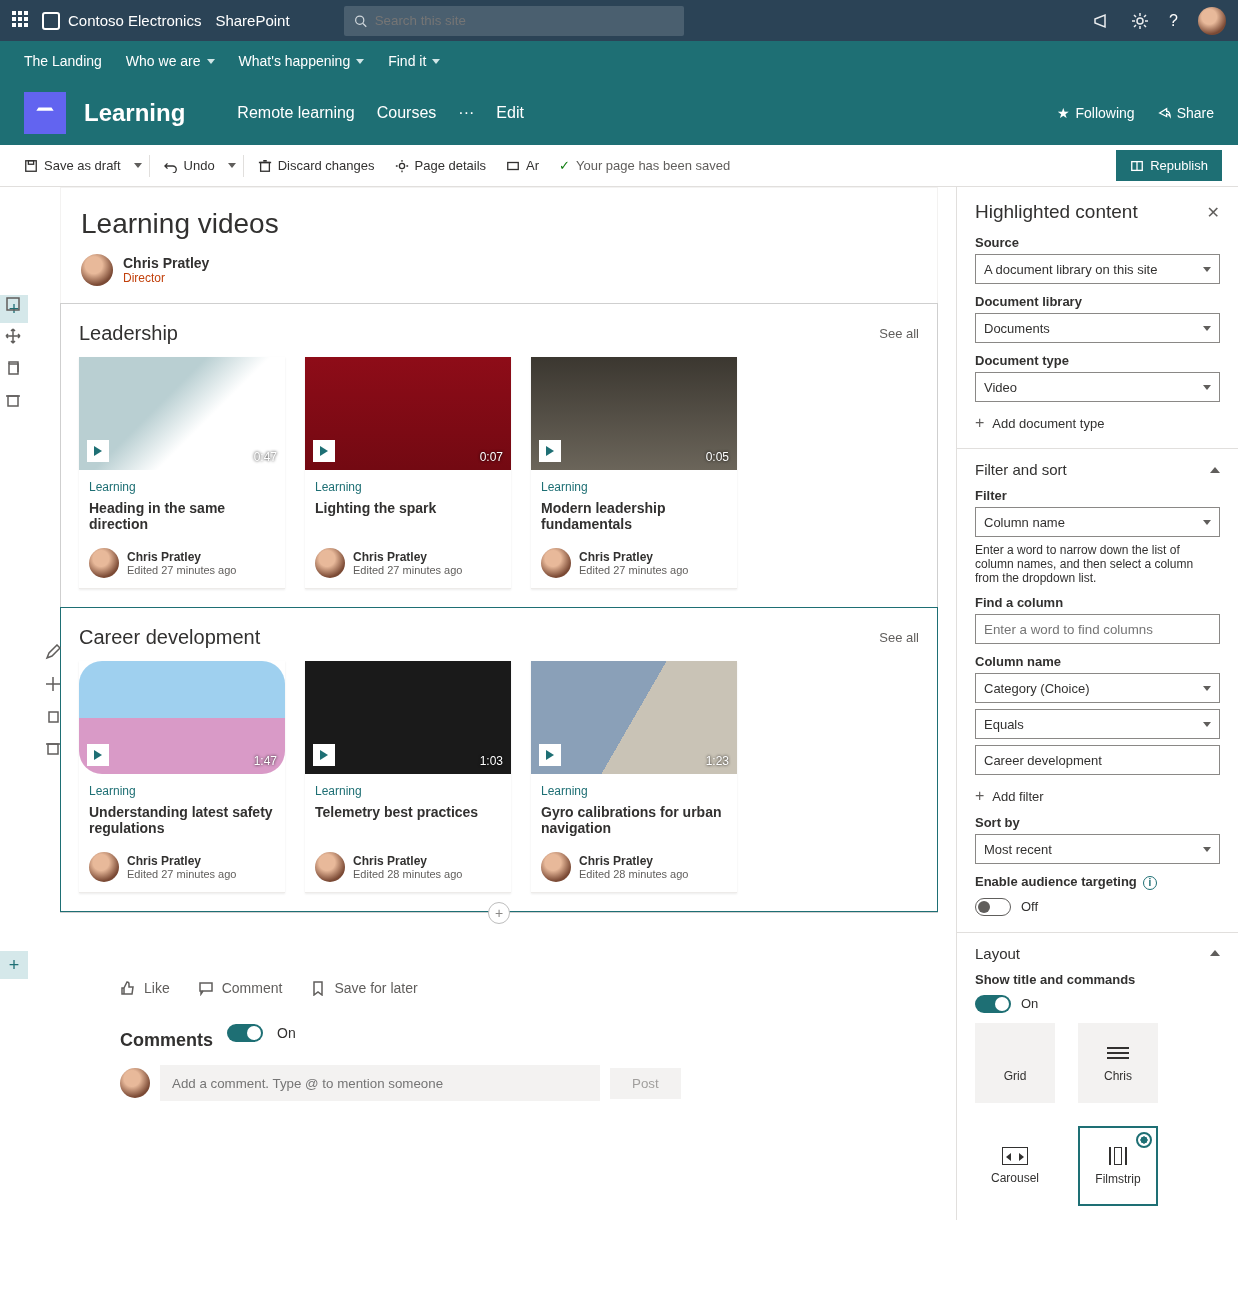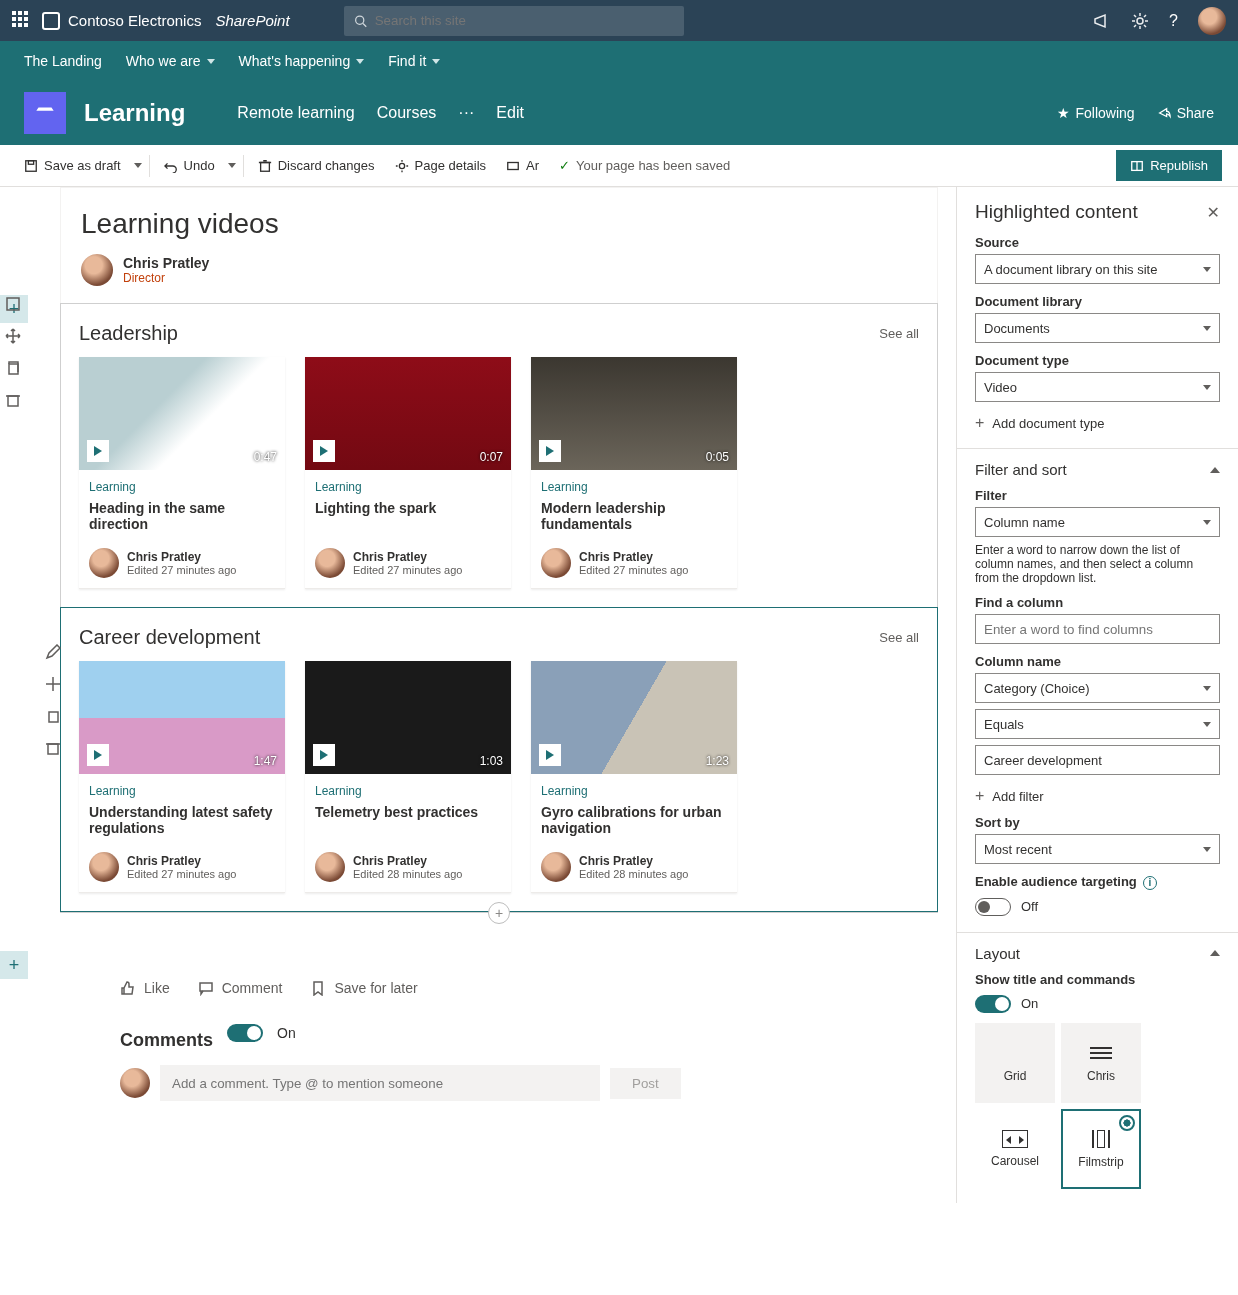--- a/index.html
+++ b/index.html
@@ -2,21 +2,21 @@
 <html><head>
 <meta charset="utf-8">
 <style>
 * { box-sizing: border-box; margin: 0; padding: 0; font-family: "Segoe UI", Arial, sans-serif; }
 body { font-size: 14px; color: #323130; background: #fff; width: 1238px; }
 .topbar { background: #2b4356; height: 41px; display: flex; align-items: center; color: #fff; padding: 0 12px; }
 .waffle { width: 20px; height: 20px; display: grid; grid-template-columns: repeat(3,4px); grid-template-rows: repeat(3,4px); gap: 2px; margin-right: 10px; cursor: pointer; }
 .waffle span { background: #fff; }
 .brand { display: flex; align-items: center; gap: 8px; font-size: 15px; }
 .brand-logo { width: 18px; height: 18px; border: 2px solid #fff; border-radius: 3px; position: relative; }
-.brand-sep { margin: 0 14px; font-size: 15px; font-style: italic; }
+.brand-sep { margin: 0 14px; font-size: 15px; }
 .searchbox { margin-left: 40px; background: #4a5f6f; border-radius: 2px; height: 30px; width: 340px; display: flex; align-items: center; padding: 0 10px; color: #d0d7dc; }
 .searchbox input { background: transparent; border: none; color: #fff; margin-left: 8px; outline: none; width: 100%; }
 .topbar-right { margin-left: auto; display: flex; align-items: center; gap: 20px; }
 .topbar-right .ic { width: 18px; height: 18px; cursor: pointer; opacity: .9; }
 .avatar { width: 28px; height: 28px; border-radius: 50%; background: radial-gradient(circle at 40% 35%, #e8b99a 30%, #7b4a35 70%); }
 .sitenav { background: #1e6f74; color: #fff; height: 40px; display: flex; align-items: center; padding: 0 24px; gap: 24px; font-size: 14px; }
 .sitenav .navitem { display: flex; align-items: center; gap: 6px; cursor: pointer; }
 .chev { width: 0; height: 0; border-left: 4px solid transparent; border-right: 4px solid transparent; border-top: 5px solid #d0e6e7; }
 .siteheader { background: #1e6f74; color: #fff; height: 64px; display: flex; align-items: center; padding: 0 24px; gap: 18px; }
 .sitelogo { width: 42px; height: 42px; background: #6264f0; display: flex; align-items: center; justify-content: center; }
@@ -48,21 +48,21 @@
 .section.selected { border: 1px solid #1e6f74; }
 .secthdr { display: flex; justify-content: space-between; align-items: center; margin-bottom: 12px; }
 .sectitle { font-size: 20px; font-weight: 400; }
 .seeall { color: #605e5c; font-size: 13px; cursor: pointer; }
 .cards { display: flex; gap: 20px; }
 .card { width: 206px; border-bottom: 1px solid #edebe9; box-shadow: 0 1px 2px rgba(0,0,0,.08); cursor: pointer; }
 .thumb { height: 113px; position: relative; background-size: cover; background-position: center; }
 .thumb1 { background: linear-gradient(135deg,#b9cfd2 40%,#fff 60%); padding-left: 16px; }
 .thumb2 { background: linear-gradient(#8e0c18,#730912); }
 .thumb3 { background: linear-gradient(#3b3730,#6b655a); }
-.thumb4 { background: linear-gradient(#9fd0ef 50%,#d99ac7 50%); }
+.thumb4 { background: linear-gradient(#9fd0ef 50%,#d99ac7 50%); border-radius: 23px; }
 .thumb5 { background: #1a1a1a; }
 .thumb6 { background: linear-gradient(120deg,#8aa0b8 50%,#c9c3b6 50%); }
 .playic { position: absolute; left: 8px; bottom: 8px; width: 22px; height: 22px; background: #fff; display: flex; align-items: center; justify-content: center; }
 .playic::after { content: ""; border-left: 8px solid #1e6f74; border-top: 5px solid transparent; border-bottom: 5px solid transparent; }
 .dur { position: absolute; right: 8px; bottom: 6px; color: #fff; font-size: 12px; text-shadow: 0 0 3px #000; }
 .cardbody { padding: 10px; }
 .pill { color: #1e6f74; font-size: 12px; }
 .cardtitle { font-size: 14px; font-weight: 600; margin-top: 6px; min-height: 38px; }
 .cardauth { display: flex; align-items: center; gap: 8px; margin-top: 10px; }
 .sav { width: 30px; height: 30px; border-radius: 50%; background: radial-gradient(circle at 40% 35%, #e8b99a 30%, #7b4a35 70%); }
@@ -92,21 +92,21 @@
 .addlink .plus { font-size: 16px; color: #605e5c; }
 .panelsec { border-top: 1px solid #e1dfdd; margin: 16px -18px 0 -18px; padding: 12px 18px 0 18px; }
 .psechdr { display: flex; justify-content: space-between; align-items: center; cursor: pointer; }
 .psechdr h4 { font-size: 15px; font-weight: 400; }
 .chvup { width: 0; height: 0; border-left: 5px solid transparent; border-right: 5px solid transparent; border-bottom: 6px solid #605e5c; }
 .helptext { font-size: 12px; color: #323130; margin-top: 6px; }
 .toggleoff { width: 36px; height: 18px; border-radius: 9px; border: 1px solid #605e5c; position: relative; cursor: pointer; }
 .toggleoff .knob { position: absolute; left: 2px; top: 2px; width: 12px; height: 12px; border-radius: 50%; background: #605e5c; }
 .audrow { display: flex; align-items: center; gap: 10px; margin-top: 8px; }
 .infoic { width: 14px; height: 14px; border: 1px solid #1e6f74; border-radius: 50%; display: inline-flex; align-items: center; justify-content: center; font-size: 10px; color: #1e6f74; margin-left: 6px; }
-.layoutgrid { display: grid; grid-template-columns: 80px 80px; gap: 6px; margin-top: 10px; }
+.layoutgrid { display: grid; grid-template-columns: 80px 80px; gap: 23px; margin-top: 10px; }
 .layopt { height: 80px; border: 1px solid transparent; display: flex; flex-direction: column; align-items: center; justify-content: center; gap: 6px; font-size: 12px; cursor: pointer; background: #f3f2f1; }
 .layopt.plain { background: #fff; }
 .layopt.sel { border: 2px solid #1e6f74; position: relative; background: #fff; }
 .layopt.sel::after { content: ""; position: absolute; top: 4px; right: 4px; width: 12px; height: 12px; border-radius: 50%; border: 2px solid #1e6f74; background: radial-gradient(circle,#1e6f74 40%,#fff 45%); }
 .glyph { width: 28px; height: 20px; display: flex; align-items: center; justify-content: center; }
 .glyph.grid9 { display: grid; grid-template-columns: repeat(3,6px); grid-template-rows: repeat(3,6px); gap: 2px; }
 .glyph.grid9 span { background: #323130; }
 .glyph.list3 { flex-direction: column; gap: 3px; }
 .glyph.list3 span { width: 22px; height: 2px; background: #323130; }
 .glyph.car { border: 1px solid #323130; width: 26px; height: 18px; position: relative; }

